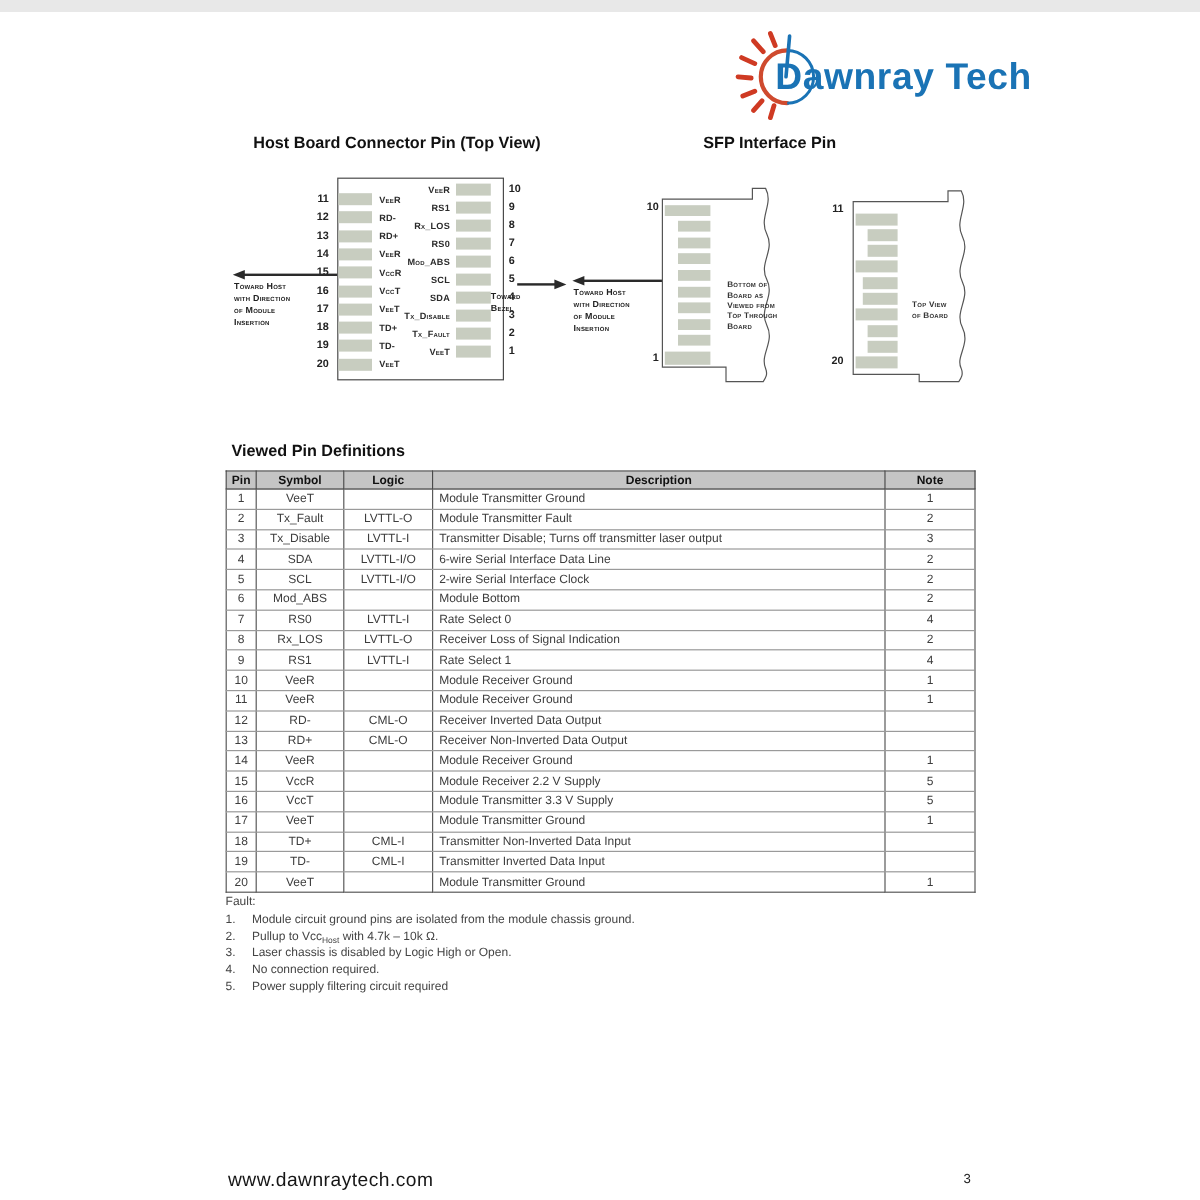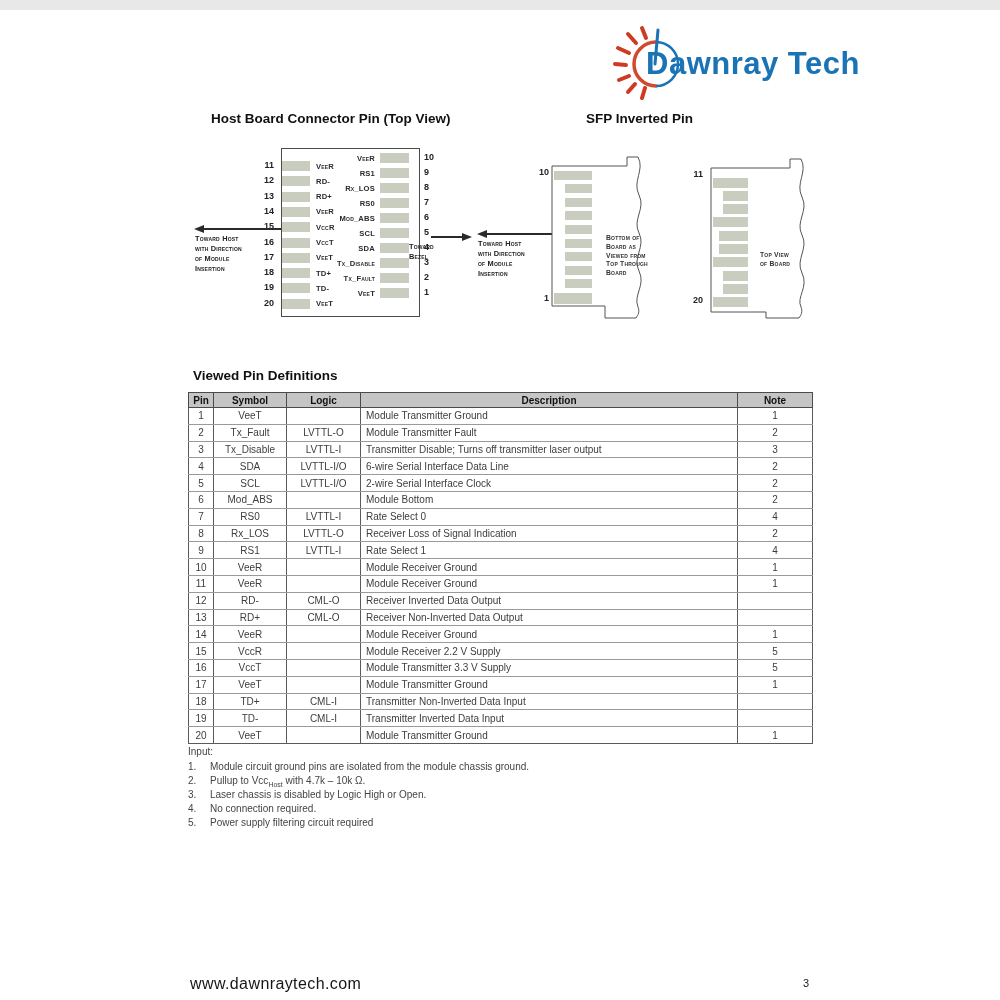--- a/index.html
+++ b/index.html
@@ -84,21 +84,21 @@
         <line x1="30" y1="78" x2="33" y2="68"></line>
       </g>
       <path d="M 44 22 A 22 22 0 0 0 44 66" fill="none" stroke="#cf4a2e" stroke-width="3.5" stroke-linecap="round"></path>
       <path d="M 44 66 A 22 22 0 0 0 44 22" fill="none" stroke="#1a73b5" stroke-width="2.5"></path>
       <line x1="46" y1="10" x2="43" y2="44" stroke="#1a73b5" stroke-width="3" stroke-linecap="round"></line>
     </svg>
     <div class="logo-text">Dawnray Tech</div>
   </div>
 
   <div class="h-title host">Host Board Connector Pin (Top View)</div>
-  <div class="h-title sfp">SFP Inverted Pin</div>
+  <div class="h-title sfp">SFP Interface Pin</div>
 
   <div class="host-box"></div>
   <div class="grp" id="hostPins">
       <div class="pad" style="left: 282px; top: 151px; width: 28px; height: 10px;"></div>
       <div class="pin-num" style="left: 248px; top: 150px; width: 26px; text-align: right;">11</div>
       <div class="pin-lbl" style="left: 316px; top: 151.5px;">VeeR</div>
       <div class="pad" style="left: 282px; top: 166.3px; width: 28px; height: 10px;"></div>
       <div class="pin-num" style="left: 248px; top: 165.3px; width: 26px; text-align: right;">12</div>
       <div class="pin-lbl" style="left: 316px; top: 166.8px;">RD-</div>
       <div class="pad" style="left: 282px; top: 181.6px; width: 28px; height: 10px;"></div>
@@ -388,21 +388,21 @@
           <td>20</td>
           <td>VeeT</td>
           <td></td>
           <td class="desc">Module Transmitter Ground</td>
           <td>1</td>
         </tr>
       </tbody>
   </table>
 
   <div class="notes">
-    <div class="note-label">Input:</div>
+    <div class="note-label">Fault:</div>
     <div id="noteItems">
         <div class="note-item">
           <div class="note-num">1.</div>
           <div class="note-text">Module circuit ground pins are isolated from the module chassis ground.</div>
         </div>
         <div class="note-item">
           <div class="note-num">2.</div>
           <div class="note-text">Pullup to Vcc<sub>Host</sub> with 4.7k – 10k Ω.</div>
         </div>
         <div class="note-item">

